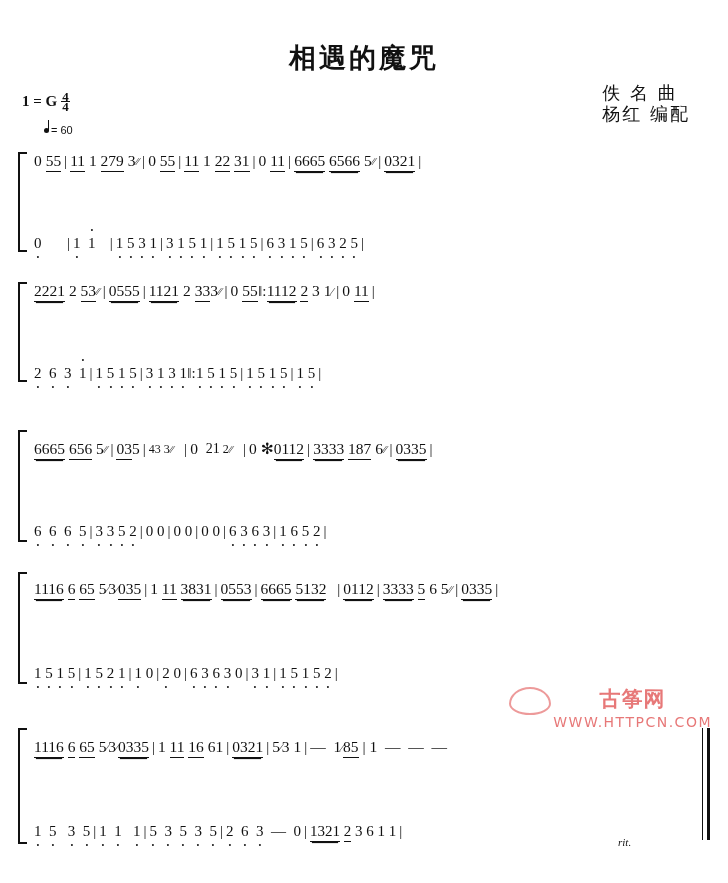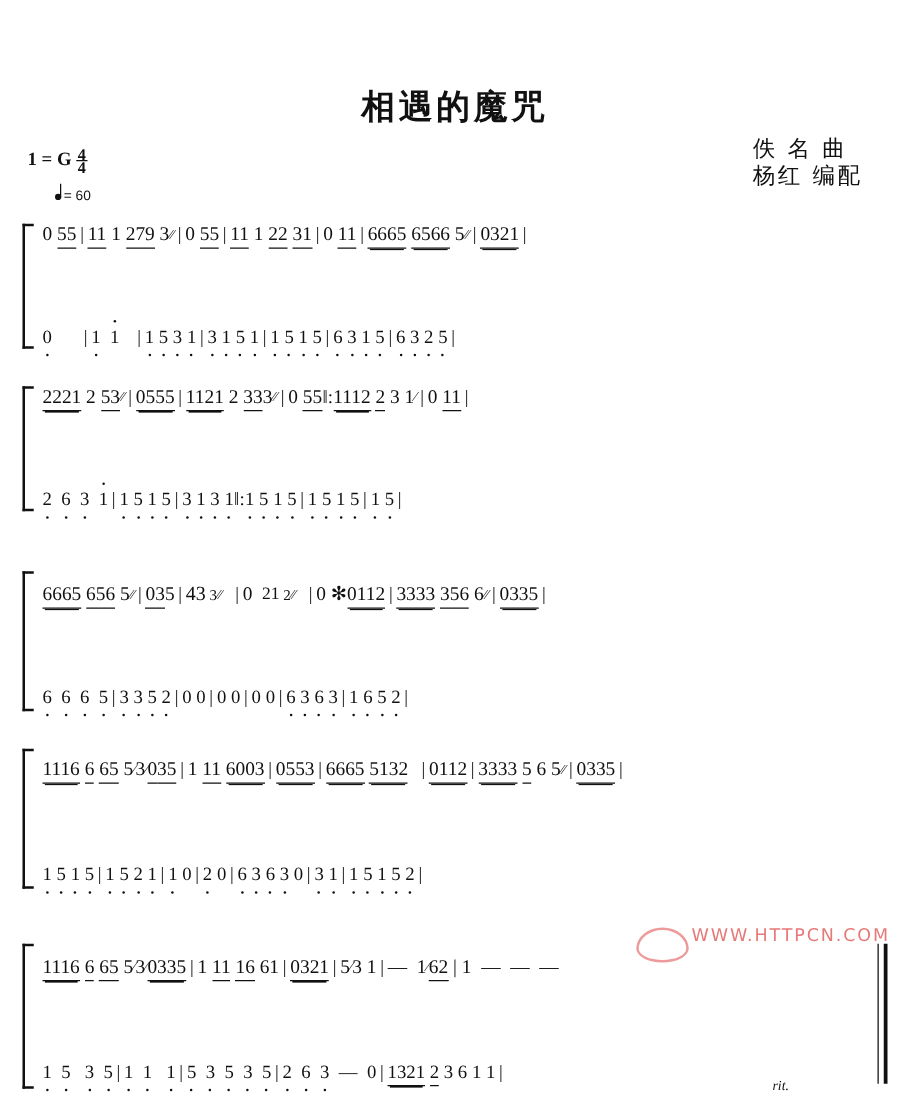--- a/index.html
+++ b/index.html
@@ -4,21 +4,21 @@
 <style>
   html,body{margin:0;padding:0;}
   body{
     width:728px;height:883px;
     background:#ffffff;
     font-family:"Liberation Serif", serif;
     color:#111;
     position:relative;
     overflow:hidden;
   }
-  .sheet{position:relative;width:728px;height:738px;margin-top:27px;}
+  .sheet{position:relative;width:728px;height:738px;}
 
   
   .title{
     position:absolute;left:0;right:0;top:40px;
     text-align:center;
     font-family:"DejaVu Sans", sans-serif;
     font-size:27px;
     font-weight:bold;
     letter-spacing:3px;
     color:#111;
@@ -205,24 +205,24 @@
     </div>
   </div>
 
   <div class="system" style="top:430px;height:108px;">
     <div class="staffbar"></div>
 
     <div class="row upper" style="top:10px;">
       <div class="notes">
         <span class="cell u2">6665</span><span class="cell"> </span><span class="cell u1">656</span><span class="cell"> 5</span><span class="cell" style="font-size:11px;">⁄⁄</span><span class="bar">|</span>
         <span class="cell u1">03</span><span class="cell">5</span><span class="bar">|</span>
-        <span class="cell" style="font-size:16px;">43</span><span class="cell" style="font-size:12px;"> 3</span><span class="cell" style="font-size:11px;">⁄⁄</span><span class="cell">  </span><span class="bar">|</span>
+        <span class="cell" style="font-size:12px;">43</span><span class="cell" style="font-size:12px;"> 3</span><span class="cell" style="font-size:11px;">⁄⁄</span><span class="cell">  </span><span class="bar">|</span>
         <span class="cell">0</span><span class="cell">  </span><span class="cell" style="font-size:14px;">21</span><span class="cell" style="font-size:12px;"> 2</span><span class="cell" style="font-size:11px;">⁄⁄</span><span class="cell">  </span><span class="bar">|</span>
         <span class="cell">0</span><span class="cell"> ✻</span><span class="cell u2">0112</span><span class="bar">|</span>
-        <span class="cell u2">3333</span><span class="cell"> </span><span class="cell u1">356</span><span class="cell"> 6</span><span class="cell" style="font-size:11px;">⁄⁄</span><span class="bar">|</span>
+        <span class="cell u2">3333</span><span class="cell"> </span><span class="cell u1">187</span><span class="cell"> 6</span><span class="cell" style="font-size:11px;">⁄⁄</span><span class="bar">|</span>
         <span class="cell u2">0335</span><span class="bar">|</span>
       </div>
     </div>
 
     <div class="row" style="top:56px;">
       <div class="notes lower">
         <span class="cell dotbelow">6</span><span class="cell">  </span><span class="cell dotbelow">6</span><span class="cell">  </span><span class="cell dotbelow">6</span><span class="cell">  </span><span class="cell dotbelow">5</span><span class="bar">|</span>
         <span class="cell dotbelow">3</span><span class="cell"> </span><span class="cell dotbelow">3</span><span class="cell"> </span><span class="cell dotbelow">5</span><span class="cell"> </span><span class="cell dotbelow">2</span><span class="bar">|</span>
         <span class="cell">0</span><span class="cell"> 0</span><span class="bar">|</span>
         <span class="cell">0</span><span class="cell"> 0</span><span class="bar">|</span>
@@ -232,21 +232,21 @@
       </div>
     </div>
   </div>
 
   <div class="system" style="top:572px;height:108px;">
     <div class="staffbar"></div>
 
     <div class="row upper" style="top:8px;">
       <div class="notes">
         <span class="cell u2">1116</span><span class="cell"> </span><span class="cell u1">6</span><span class="cell"> </span><span class="cell u1">65</span><span class="cell"> 5</span><span class="cell" style="font-size:11px;">⁄</span><span class="cell">3</span><span class="cell" style="font-size:11px;">⁄</span><span class="cell u1">0</span><span class="cell u1">35</span><span class="bar">|</span>
-        <span class="cell">1 </span><span class="cell u1">11</span><span class="cell"> </span><span class="cell u2">6003</span><span class="bar">|</span>
+        <span class="cell">1 </span><span class="cell u1">11</span><span class="cell"> </span><span class="cell u2">3831</span><span class="bar">|</span>
         <span class="cell u2">0553</span><span class="bar">|</span>
         <span class="cell u2">6665</span><span class="cell"> </span><span class="cell u2">5132</span><span class="cell">  </span><span class="bar">|</span>
         <span class="cell u2">0112</span><span class="bar">|</span>
         <span class="cell u2">3333</span><span class="cell"> </span><span class="cell u1">5</span><span class="cell"> 6</span><span class="cell"> 5</span><span class="cell" style="font-size:11px;">⁄⁄</span><span class="bar">|</span>
         <span class="cell u2">0335</span><span class="bar">|</span>
       </div>
     </div>
 
     <div class="row" style="top:56px;">
       <div class="notes lower">
@@ -264,36 +264,37 @@
   <div class="system" style="top:728px;height:112px;">
     <div class="staffbar"></div>
     <div class="endbar"></div>
 
     <div class="row upper" style="top:10px;">
       <div class="notes">
         <span class="cell u2">1116</span><span class="cell"> </span><span class="cell u1">6</span><span class="cell"> </span><span class="cell u1">65</span><span class="cell"> 5</span><span class="cell" style="font-size:11px;">⁄</span><span class="cell">3</span><span class="cell" style="font-size:11px;">⁄</span><span class="cell u2">0335</span><span class="bar">|</span>
         <span class="cell">1 </span><span class="cell u1">11</span><span class="cell"> </span><span class="cell u1">16</span><span class="cell"> 61</span><span class="bar">|</span>
         <span class="cell u2">0321</span><span class="bar">|</span>
         <span class="cell">5</span><span class="cell" style="font-size:11px;">⁄</span><span class="cell">3</span><span class="cell"> 1</span><span class="bar">|</span>
-        <span class="cell">—</span><span class="cell">  1</span><span class="cell" style="font-size:11px;">⁄</span><span class="cell u1">62</span><span class="cell"> |</span>
+        <span class="cell">—</span><span class="cell">  1</span><span class="cell" style="font-size:11px;">⁄</span><span class="cell u1">85</span><span class="cell"> |</span>
         <span class="cell"> 1</span><span class="cell">  —  —  —</span>
       </div>
     </div>
 
     <div class="row" style="top:58px;">
       <div class="notes lower">
         <span class="cell dotbelow">1</span><span class="cell">  </span><span class="cell dotbelow">5</span><span class="cell">   </span><span class="cell dotbelow">3</span><span class="cell">  </span><span class="cell dotbelow">5</span><span class="bar">|</span>
         <span class="cell dotbelow">1</span><span class="cell">  </span><span class="cell dotbelow">1</span><span class="cell">   </span><span class="cell dotbelow">1</span><span class="bar">|</span>
         <span class="cell dotbelow">5</span><span class="cell">  </span><span class="cell dotbelow">3</span><span class="cell">  </span><span class="cell dotbelow">5</span><span class="cell">  </span><span class="cell dotbelow">3</span><span class="cell">  </span><span class="cell dotbelow">5</span><span class="bar">|</span>
         <span class="cell dotbelow">2</span><span class="cell">  </span><span class="cell dotbelow">6</span><span class="cell">  </span><span class="cell dotbelow">3</span><span class="cell">  —  0</span><span class="bar">|</span>
         <span class="cell u2">1321</span><span class="cell"> </span><span class="cell u1">2</span><span class="cell"> 3</span><span class="cell"> 6</span><span class="cell"> 1</span><span class="cell"> 1</span><span class="bar">|</span>
       </div>
     </div>
 
     <div class="rit" style="left:600px;top:108px;">rit.</div>
   </div>
 
   <div class="watermark">
     <div class="wm-icon"></div>
+    <div class="wm-main">古筝网</div>
     <div class="wm-sub">WWW.HTTPCN.COM</div>
   </div>
 
 </div>
 
 </body></html>

